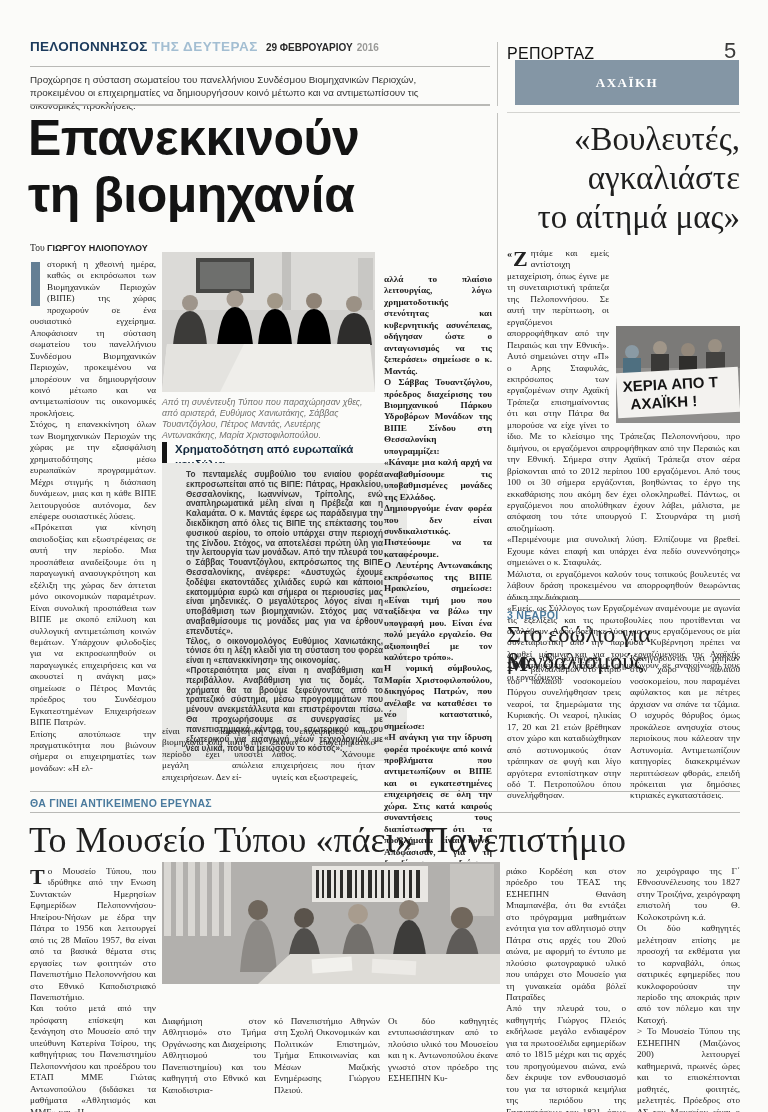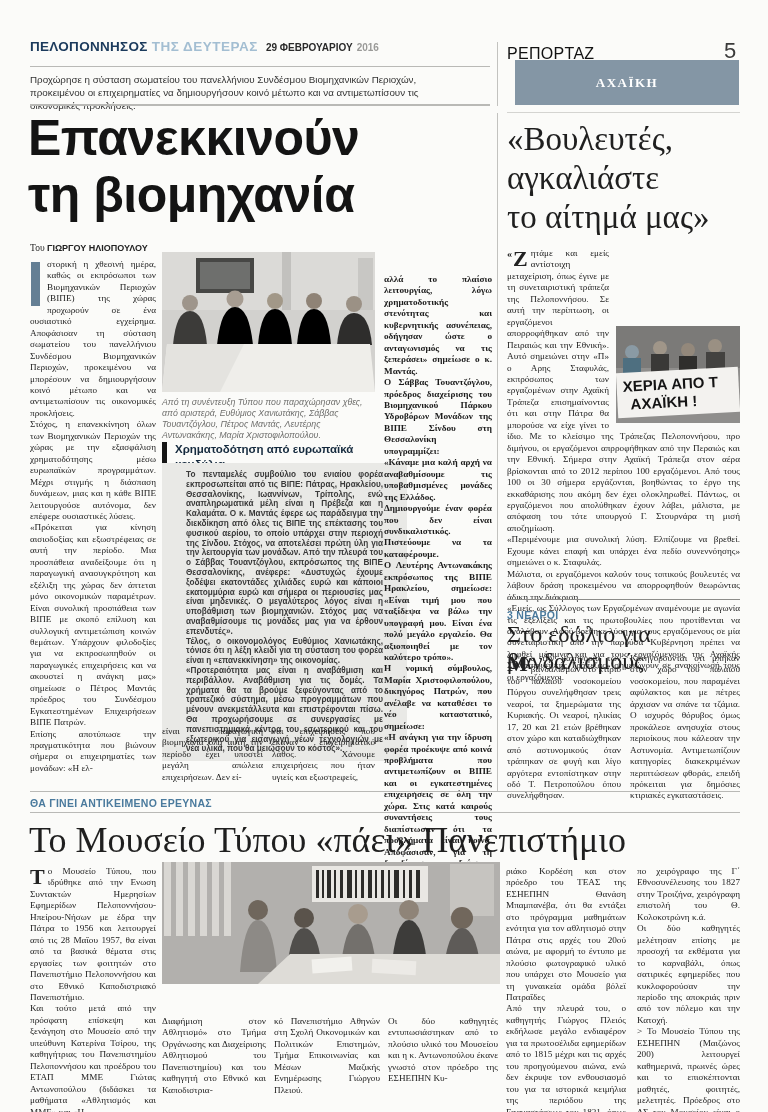--- a/index.html
+++ b/index.html
@@ -126,21 +126,21 @@
 Ο Σάββας Τουαντζόγλου, πρόεδρος διαχείρισης του Βιομηχανικού Πάρκου Υδροβόρων Μονάδων της ΒΙΠΕ Σίνδου στη Θεσσαλονίκη υπογραμμίζει:
 «Κάναμε μια καλή αρχή να αναβαθμίσουμε τις υποβαθμισμένες μονάδες της Ελλάδος.
 Δημιουργούμε έναν φορέα που δεν είναι συνδικαλιστικός. Πιστεύουμε να τα καταφέρουμε.
 Ο Λευτέρης Αντωνακάκης εκπρόσωπος της ΒΙΠΕ Ηρακλείου, σημείωσε: «Είναι τιμή μου που ταξίδεψα να βάλω την υπογραφή μου. Είναι ένα πολύ μεγάλο εργαλείο. Θα αξιοποιηθεί με τον καλύτερο τρόπο».
 Η νομική σύμβουλος, Μαρία Χριστοφιλοπούλου, δικηγόρος Πατρών, που ανέλαβε να καταθέσει το νέο καταστατικό, σημείωσε:
 «Η ανάγκη για την ίδρυση φορέα προέκυψε από κοινά προβλήματα που αντιμετωπίζουν οι ΒΙΠΕ και οι εγκατεστημένες επιχειρήσεις σε όλη την χώρα. Στις κατά καιρούς συναντήσεις τους διαπίστωσαν  ότι τα προβλήματα είναι κοινά. Αποφάσισαν, για τη διεκδίκηση των αξιώσεων που έχουν  έναντι του κράτους, να συστήσουν ένα ενιαίο φορέα, για να επιτύχουν την ικανοποίηση των αιτημάτων τους».</div>
 
   <div class="abs vrule" style="left:497px;top:113px;height:679px;"></div>
   <div class="abs rule" style="left:507px;top:112px;width:233px;background:#d4d4d1;"></div>
 
-  <div class="abs serif-headline" style="left:507px;top:120px;width:233px;">«Βουλευτές,
+  <div class="abs serif-headline" style="left:507px;top:120px;width:233px;text-align:right;">«Βουλευτές,
 αγκαλιάστε
 το αίτημά μας»</div>
 
   <div class="abs" style="left:507px;top:248px;width:233px;">
     <div class="float-photo">
       <svg class="photo" width="124" height="97" viewBox="0 0 124 97">
         <rect width="124" height="97" fill="#8f8e8c"></rect>
         <rect width="124" height="42" fill="#7b7a78"></rect>
         <circle cx="16" cy="26" r="7" fill="#8a9aa4"></circle>
           <rect x="7" y="32" width="18" height="16" fill="#4e6f80"></rect>

